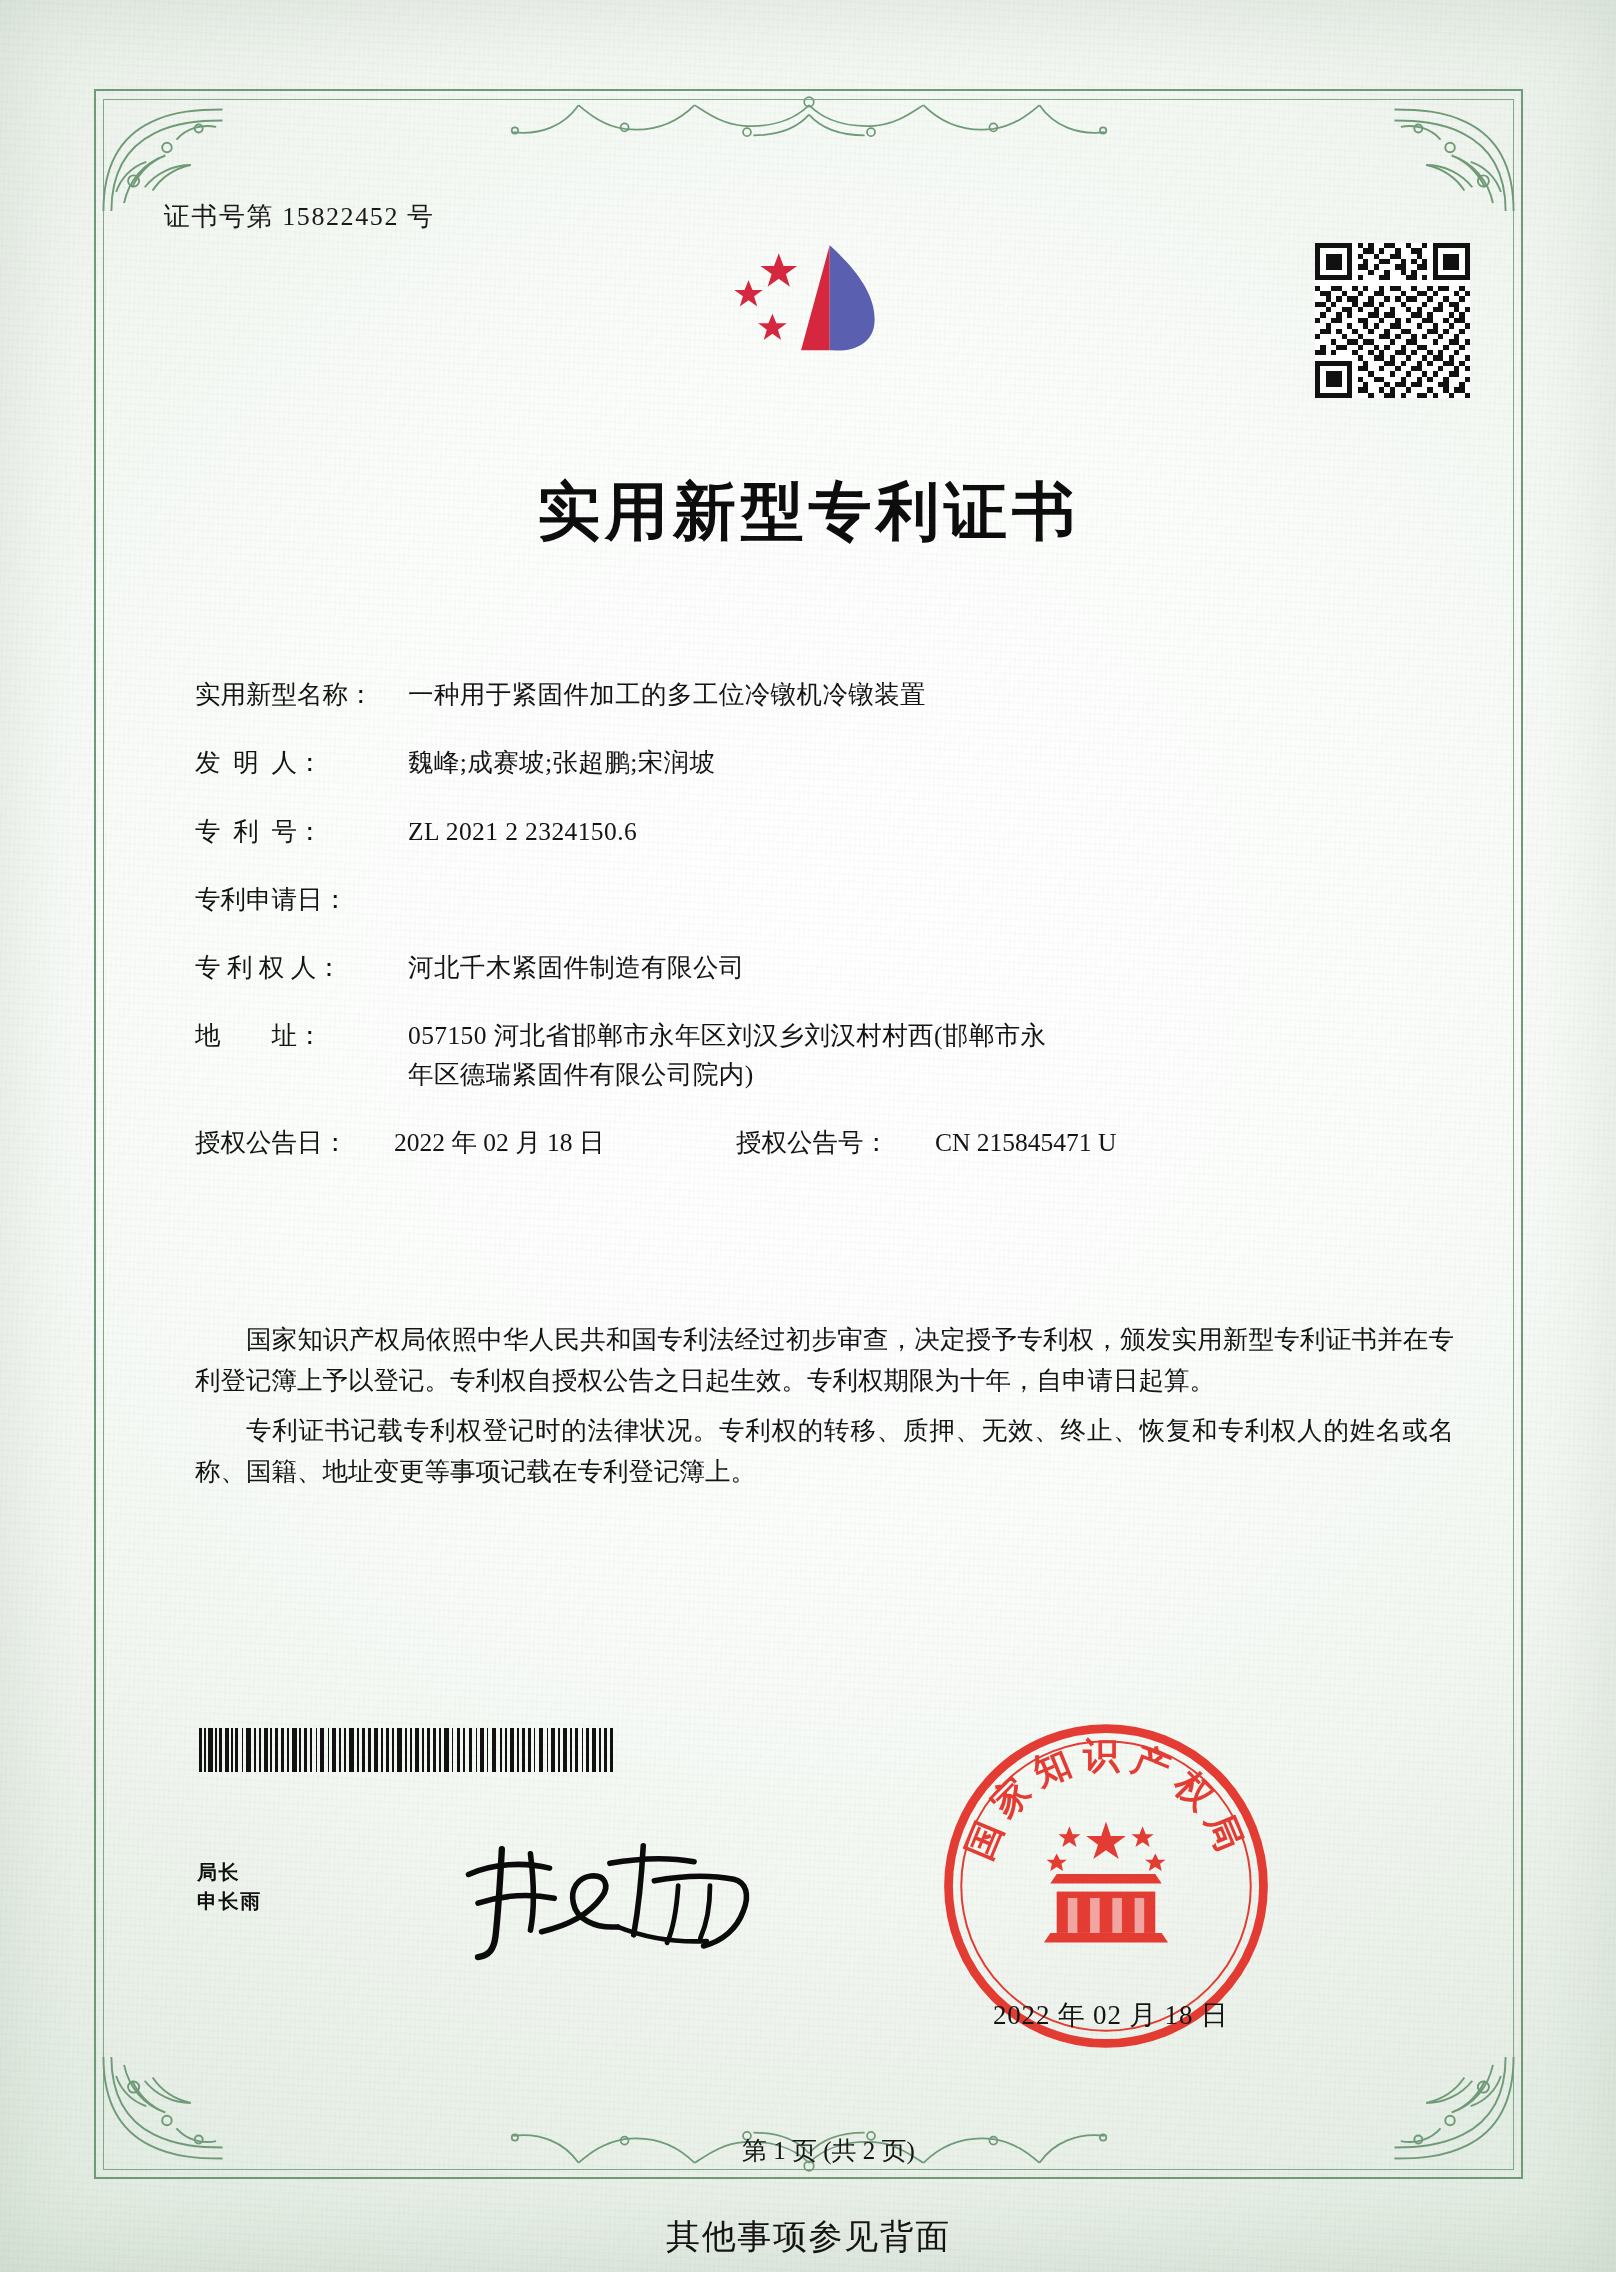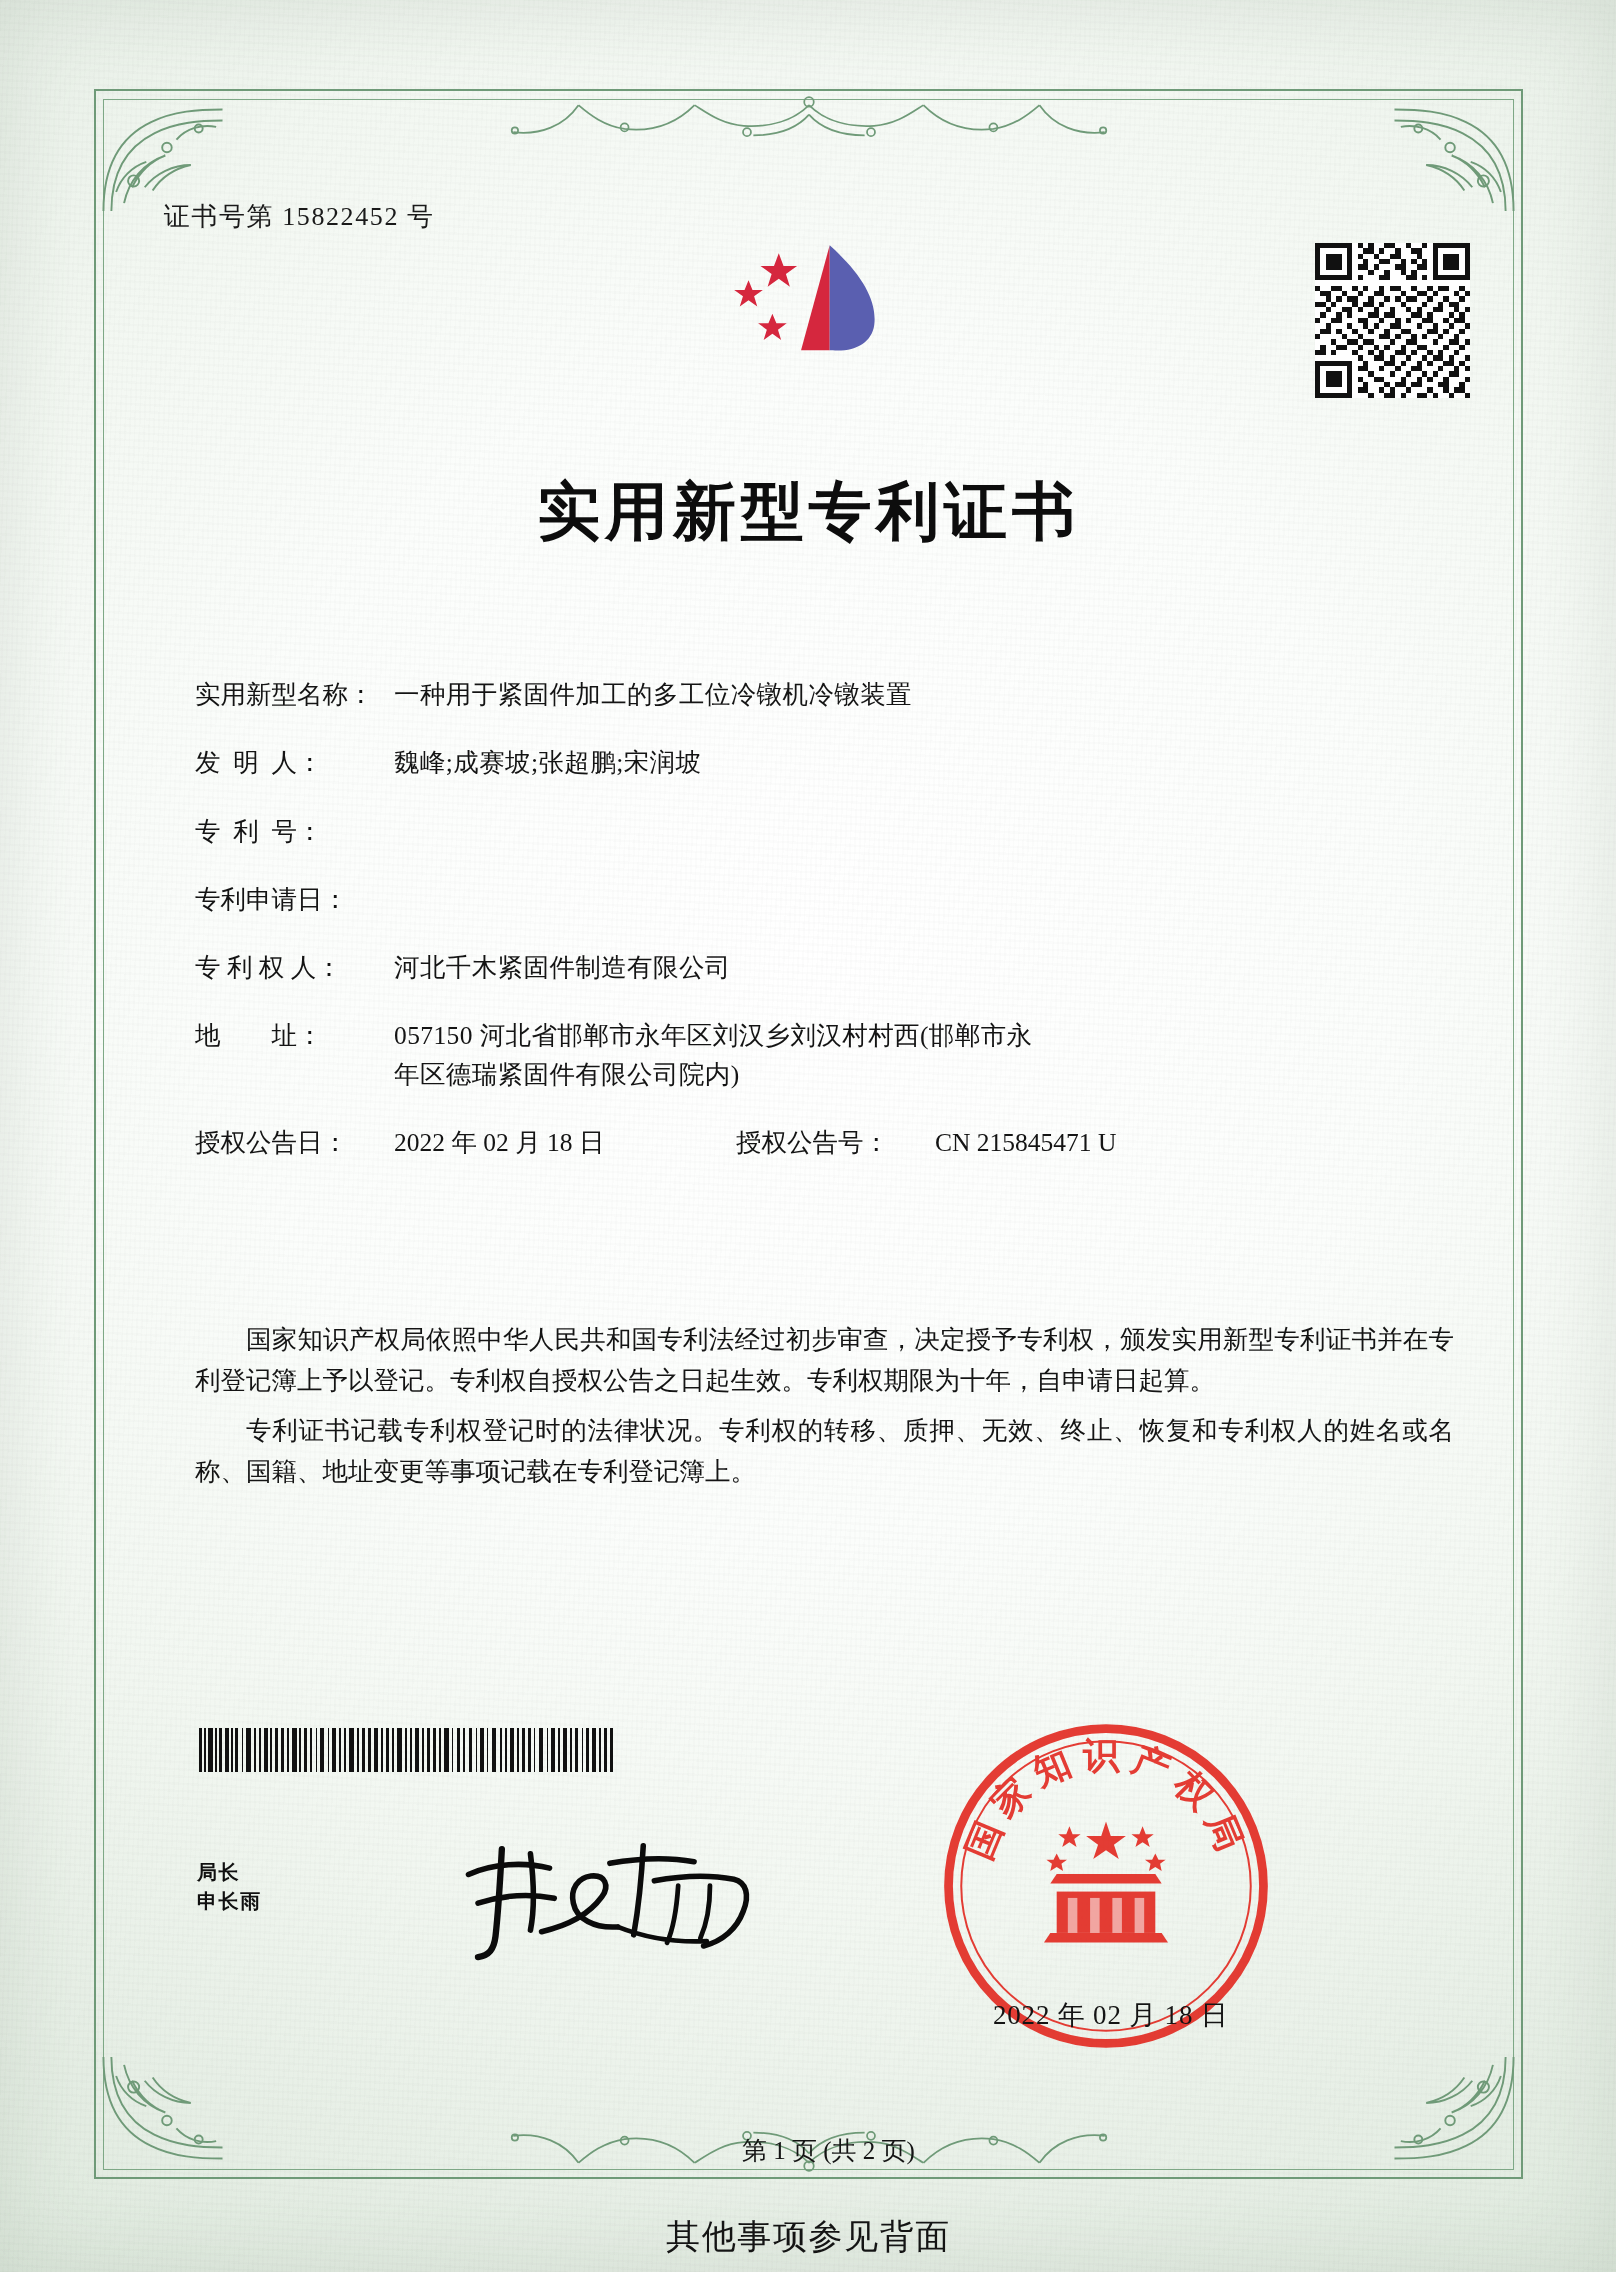--- a/index.html
+++ b/index.html
@@ -143,20 +143,21 @@
     right: 167px;
     top: 676px;
     font-size: 25.5px;
     line-height: 1.5;
     color: #141414;
   }
   .field-row {
     display: flex;
     align-items: flex-start;
     margin-bottom: 30px;
+    gap: 14px;
   }
   .field-label {
     width: 199px;
     flex: 0 0 199px;
     white-space: pre;
     letter-spacing: 0px;
   }
   .field-value {
     flex: 1;
     letter-spacing: 0.4px;
@@ -609,20 +610,21 @@
     <div class="field-row">
       <div class="field-label">实用新型名称：</div>
       <div class="field-value">一种用于紧固件加工的多工位冷镦机冷镦装置</div>
     </div>
     <div class="field-row">
       <div class="field-label">发  明  人：</div>
       <div class="field-value">魏峰;成赛坡;张超鹏;宋润坡</div>
     </div>
     <div class="field-row">
       <div class="field-label">专  利  号：</div>
+      <div class="field-value">ZL 2021 2 2324150.6</div>
     </div>
     <div class="field-row">
       <div class="field-label">专利申请日：</div>
     </div>
     <div class="field-row">
       <div class="field-label">专 利 权 人：</div>
       <div class="field-value">河北千木紧固件制造有限公司</div>
     </div>
     <div class="field-row">
       <div class="field-label">地        址：</div>

